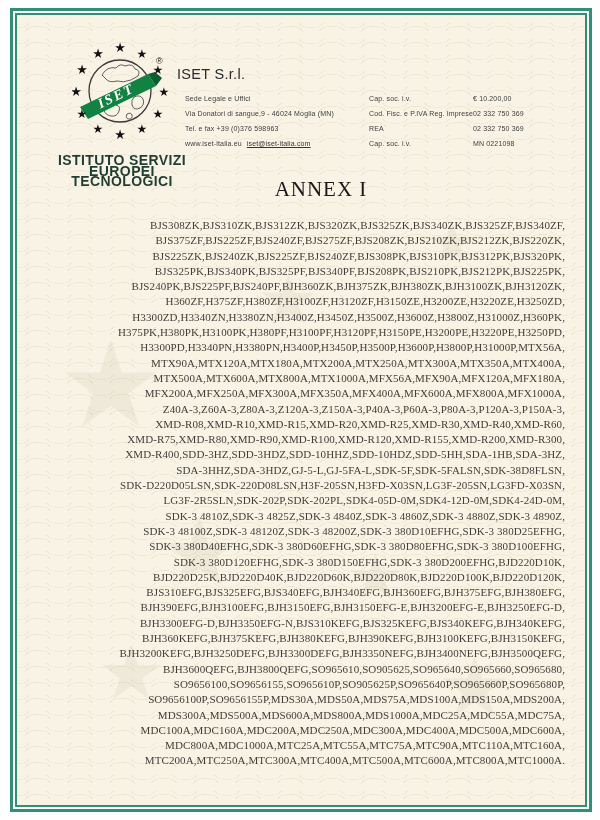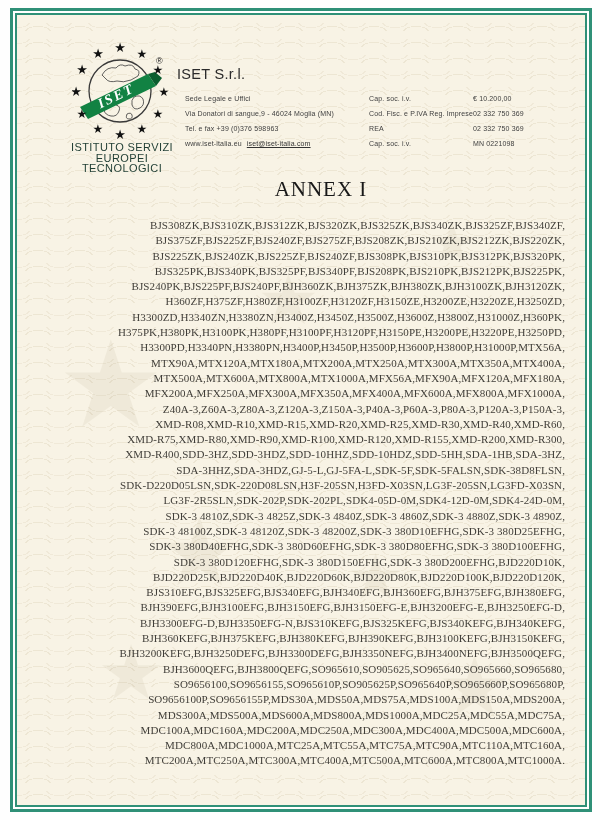--- a/index.html
+++ b/index.html
@@ -27,21 +27,21 @@
     background-position:0 0,21px 8px;
   }
   .wm-star{
     position:absolute;color:#9a8c6c;opacity:.09;pointer-events:none;
     font-family:"DejaVu Sans", sans-serif;line-height:1;
   }
   
   .logo-wrap{position:absolute;left:40px;top:26px;width:130px;text-align:center;}
   .logo-wrap svg{display:block;margin:0 auto;}
   .org-name{
-    margin-top:1px;font-size:11px;font-weight:normal;letter-spacing:.4px;
+    margin-top:14px;font-size:14px;font-weight:bold;letter-spacing:.4px;
     color:#1f3d33;white-space:pre-line;line-height:10.5px;
   }
   .company-name{
     position:absolute;left:160px;top:51px;
     font-size:14.5px;color:#2b2b2b;letter-spacing:.3px;
   }
   .details{position:absolute;left:168px;top:80px;right:22px;}
   .details .row{
     display:grid;grid-template-columns:184px 104px 1fr;
     height:15px;align-items:start;

